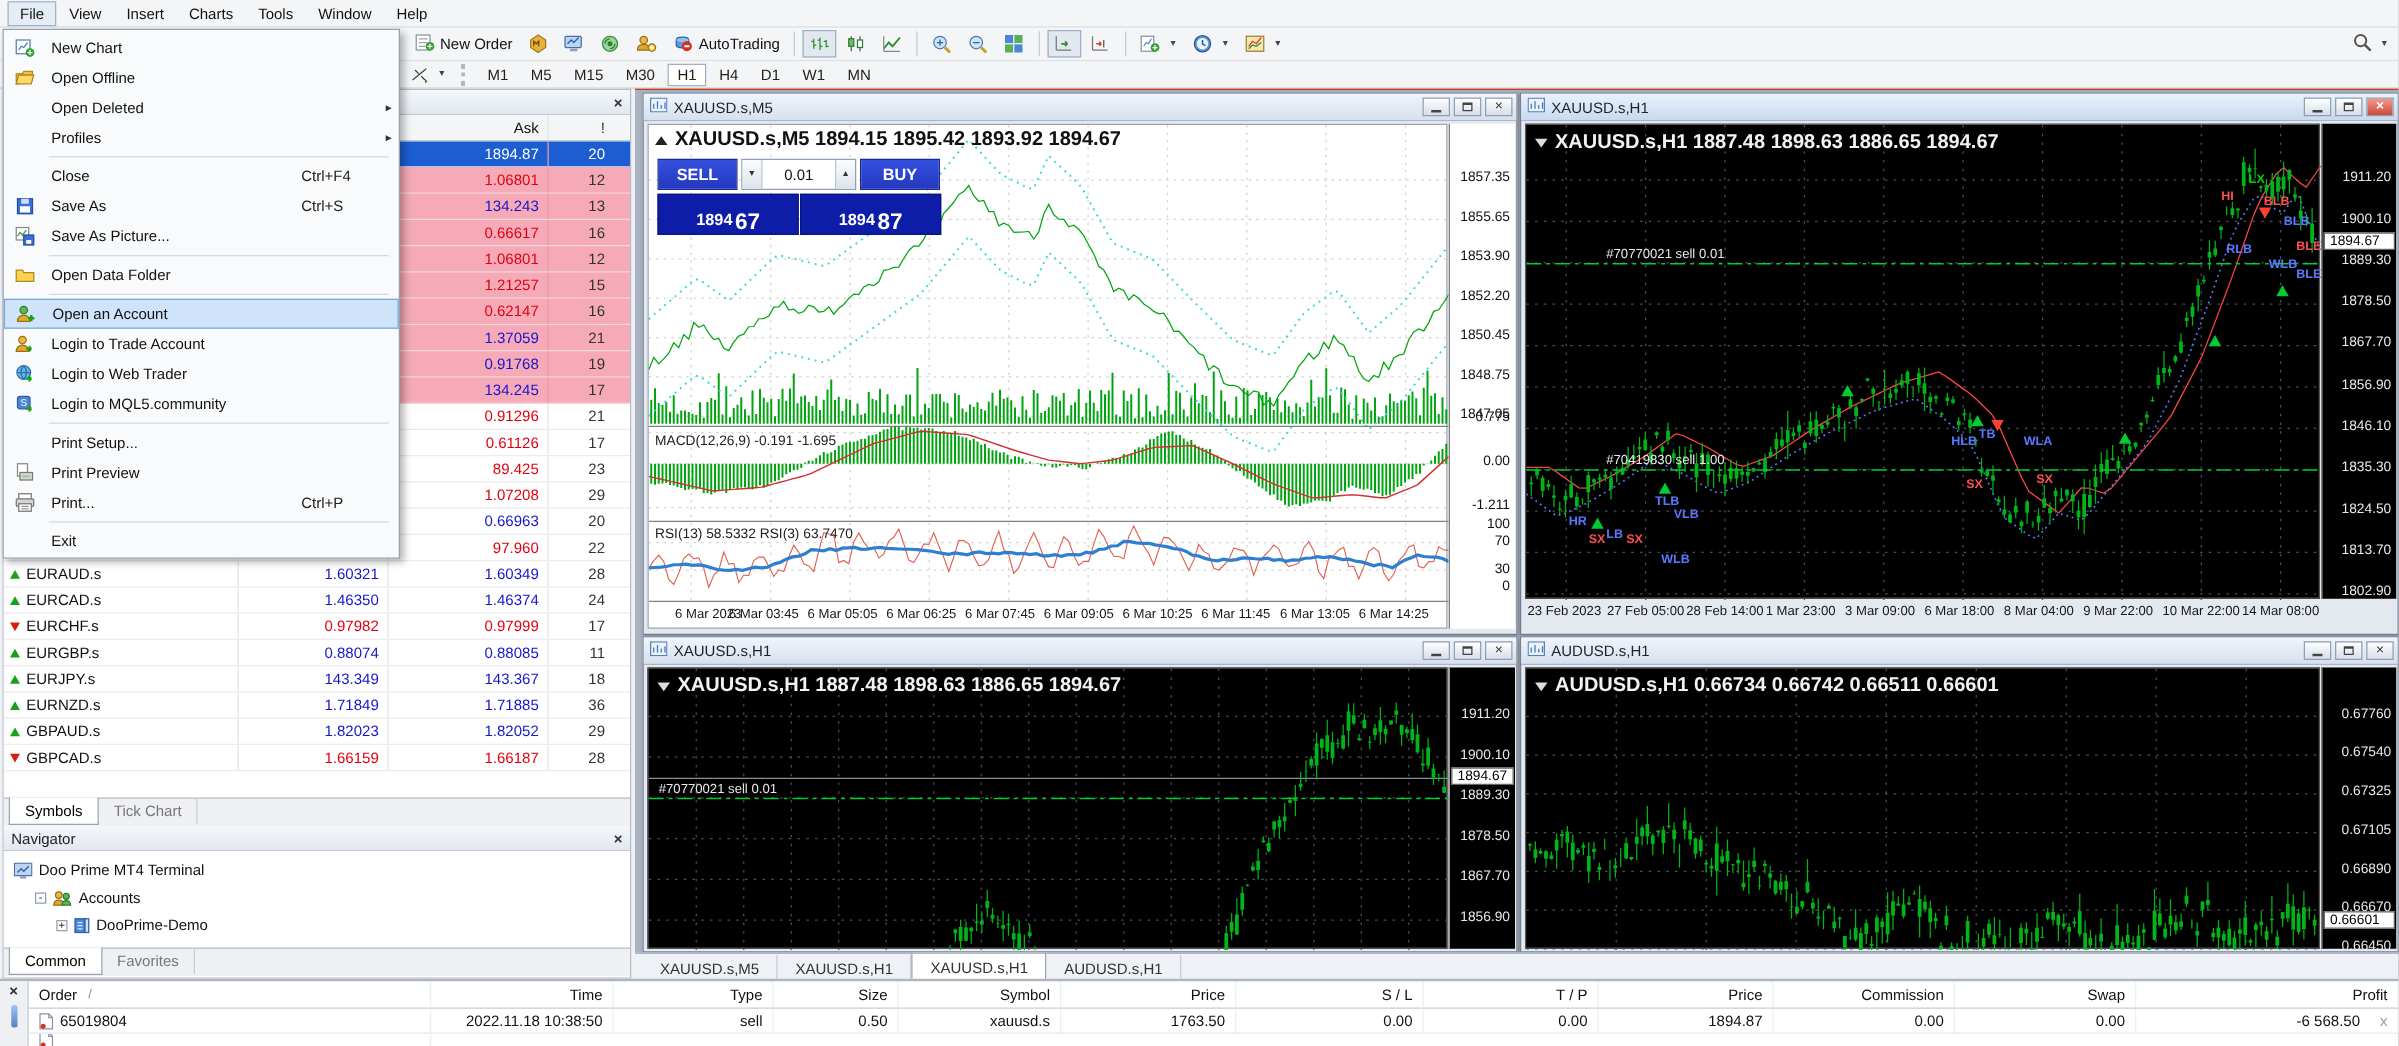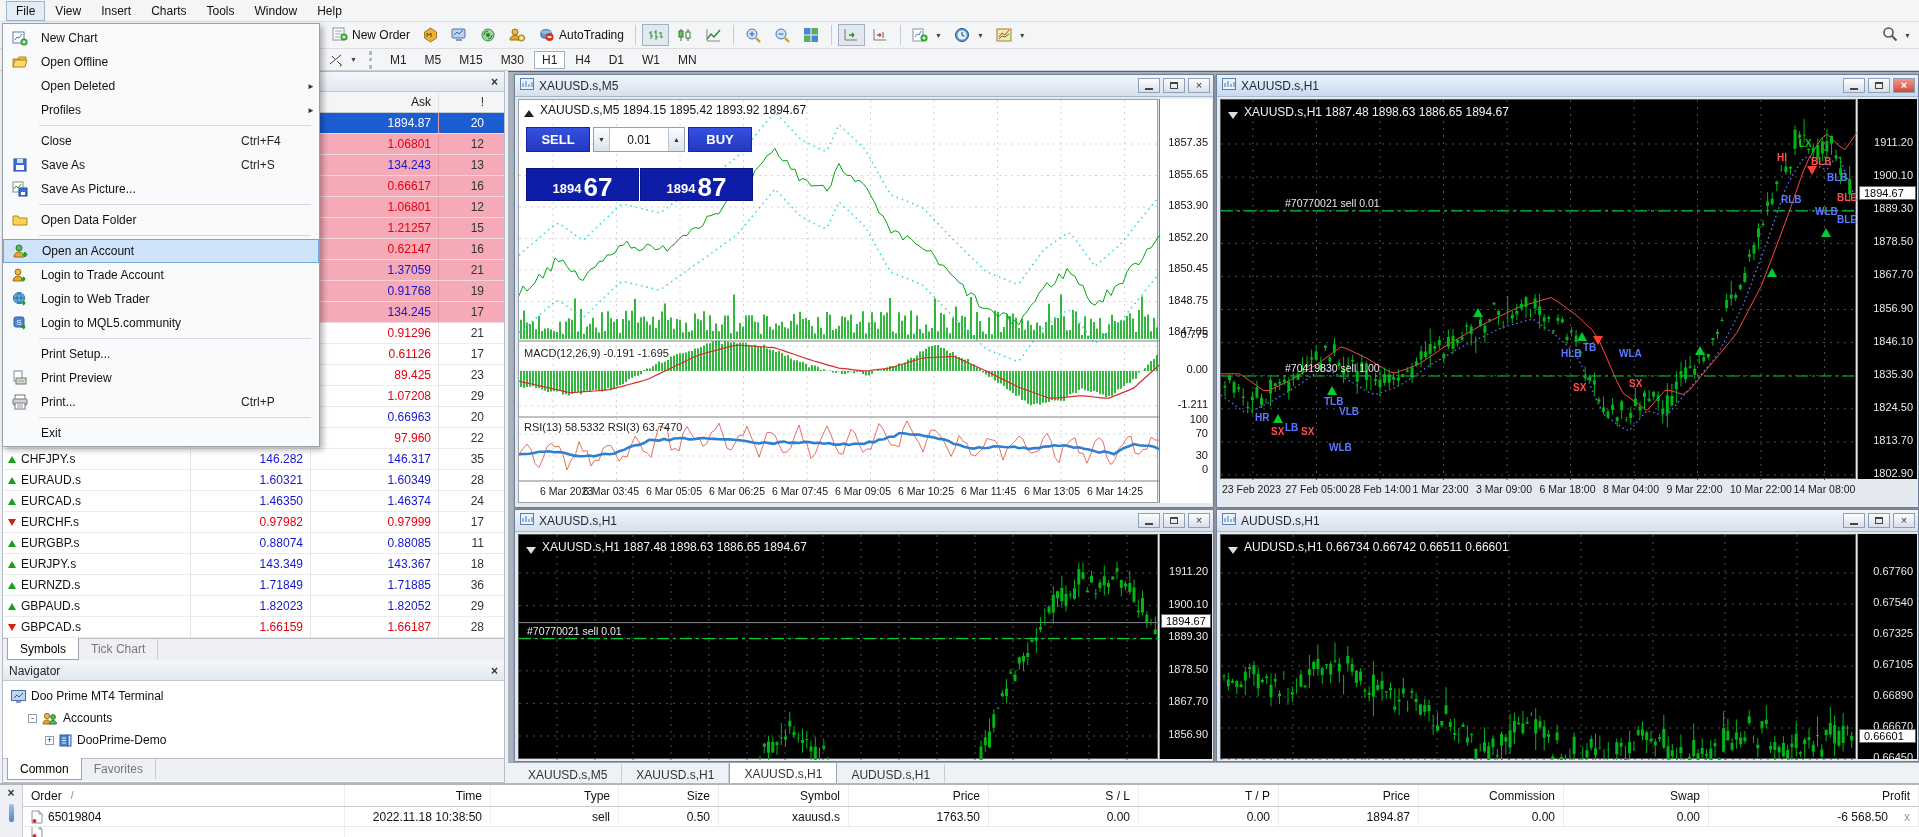--- a/index.html
+++ b/index.html
@@ -77,41 +77,41 @@
 .cw-body{position:absolute;left:1px;right:1px;top:22px;bottom:1px;background:#e4e9f0}
 .plot{position:absolute}
 .plot.light{background:#fff;border:1px solid #9aa2ac}
 .plot.dark{background:#000;border:1px solid #555}
 .scale{position:absolute;font-size:11px}
 .scale.light{background:#fff;color:#111}
 .scale.dark{background:#000;color:#e8e8e8}
 .plab{position:absolute;right:4px;white-space:nowrap}
 .pcur{position:absolute;right:1px;left:1px;background:#fff;color:#000;border:1px solid #666;padding:0 0 0 4px;font-size:11px;z-index:3}
 .tlab{position:absolute;font-size:10.5px;color:#15181c;white-space:nowrap}
-.chinfo{position:absolute;font-size:12px;font-weight:400;display:flex;align-items:flex-end;gap:6px;z-index:5}
+.chinfo{position:absolute;font-size:16px;font-weight:700;display:flex;align-items:center;gap:6px;z-index:5}
 .chinfo.dark{color:#f2f2f2}
 .tri-up{width:0;height:0;border-left:5px solid transparent;border-right:5px solid transparent;border-bottom:7px solid #222}
 .tri-dn{width:0;height:0;border-left:5px solid transparent;border-right:5px solid transparent;border-top:7px solid #ddd}
 .slab{position:absolute;font-size:10px;font-weight:bold;z-index:4}
 .sarrow-up{position:absolute;width:0;height:0;border-left:5px solid transparent;border-right:5px solid transparent;border-bottom:9px solid #00cc33;z-index:4}
 .sarrow-dn{position:absolute;width:0;height:0;border-left:5px solid transparent;border-right:5px solid transparent;border-top:9px solid #ff4030;z-index:4}
 .ordlab{position:absolute;font-size:10.5px;color:#e8e8e8;z-index:4;white-space:nowrap}
 .paneinfo{position:absolute;font-size:11px;color:#222;z-index:4;white-space:nowrap}
 
 
 #trade{position:absolute;left:10px;top:30px;width:232px;z-index:6}
 .trow1{display:flex;gap:3px}
 .tradebtn{height:25px;display:flex;align-items:center;justify-content:center;color:#fff;font-weight:bold;font-size:13px;background:linear-gradient(#3550e0,#2338be);border:1px solid #1726a0;width:64px}
 .stepper{width:92px;height:25px;background:#fff;border:1px solid #8fa0b5;display:flex;align-items:center}
 .stepbtn{width:16px;height:100%;background:linear-gradient(#fbfcfe,#dde3ec);border-left:1px solid #b9c2cf;border-right:1px solid #b9c2cf;font-size:7px;display:flex;align-items:center;justify-content:center;color:#333}
 .stepval{flex:1;text-align:center;font-size:12px}
-.trow2{display:flex;gap:1px;margin-top:16px}
+.trow2{display:flex;gap:1px;margin-top:3px}
 .pxbox{width:113px;height:33px;background:#0e1da8;border:1px solid #0a1480;color:#fff;display:flex;align-items:flex-end;justify-content:center;gap:2px;padding-bottom:2px}
 .pxsmall{font-size:13px;font-weight:bold;margin-bottom:2px}
-.pxbig{font-size:26px;font-weight:bold;line-height:.85}
+.pxbig{font-size:18px;font-weight:bold;line-height:.85}
 
 
 #charttabs{position:absolute;left:0;right:0;top:690px;height:24px;background:#eef1f5;border-top:1px solid #9aa4b0;display:flex;align-items:flex-end;padding-left:6px}
 .ctab{padding:4px 14px;color:#333;border-right:1px solid #c9ccd2}
 .ctab.active{background:#fff;border:1px solid #9aa4b0;border-bottom:1px solid #fff;font-weight:400}
 
 
 #terminal{position:absolute;left:0;top:783px;width:100%;height:54px;background:#fff;border-top:2px solid #b0b6be;overflow:hidden}
 #term-strip{position:absolute;left:0;top:0;width:23px;height:100%;background:#eef0f3;border-right:1px solid #c9ccd2;text-align:center}
 #term-strip .bluebar{width:5px;height:18px;margin:4px auto 0;background:linear-gradient(#9ec2ee,#5585c8);border-radius:2px}
@@ -432,29 +432,20 @@
           <div class="c-ask blue">0.66963</div>
           <div class="c-spr">20</div>
         </div>
         <div class="mwrow white">
           <div class="c-sym">
             <span></span>
           </div>
           <div class="c-bid red">97.938</div>
           <div class="c-ask red">97.960</div>
           <div class="c-spr">22</div>
-        </div>
-        <div class="mwrow white">
-          <div class="c-sym">
-            <span class="arr-up"></span>
-            <span>CHFJPY.s</span>
-          </div>
-          <div class="c-bid blue">146.282</div>
-          <div class="c-ask blue">146.317</div>
-          <div class="c-spr">35</div>
         </div>
         <div class="mwrow white">
           <div class="c-sym">
             <span class="arr-up"></span>
             <span>EURAUD.s</span>
           </div>
           <div class="c-bid blue">1.60321</div>
           <div class="c-ask blue">1.60349</div>
           <div class="c-spr">28</div>
         </div>

